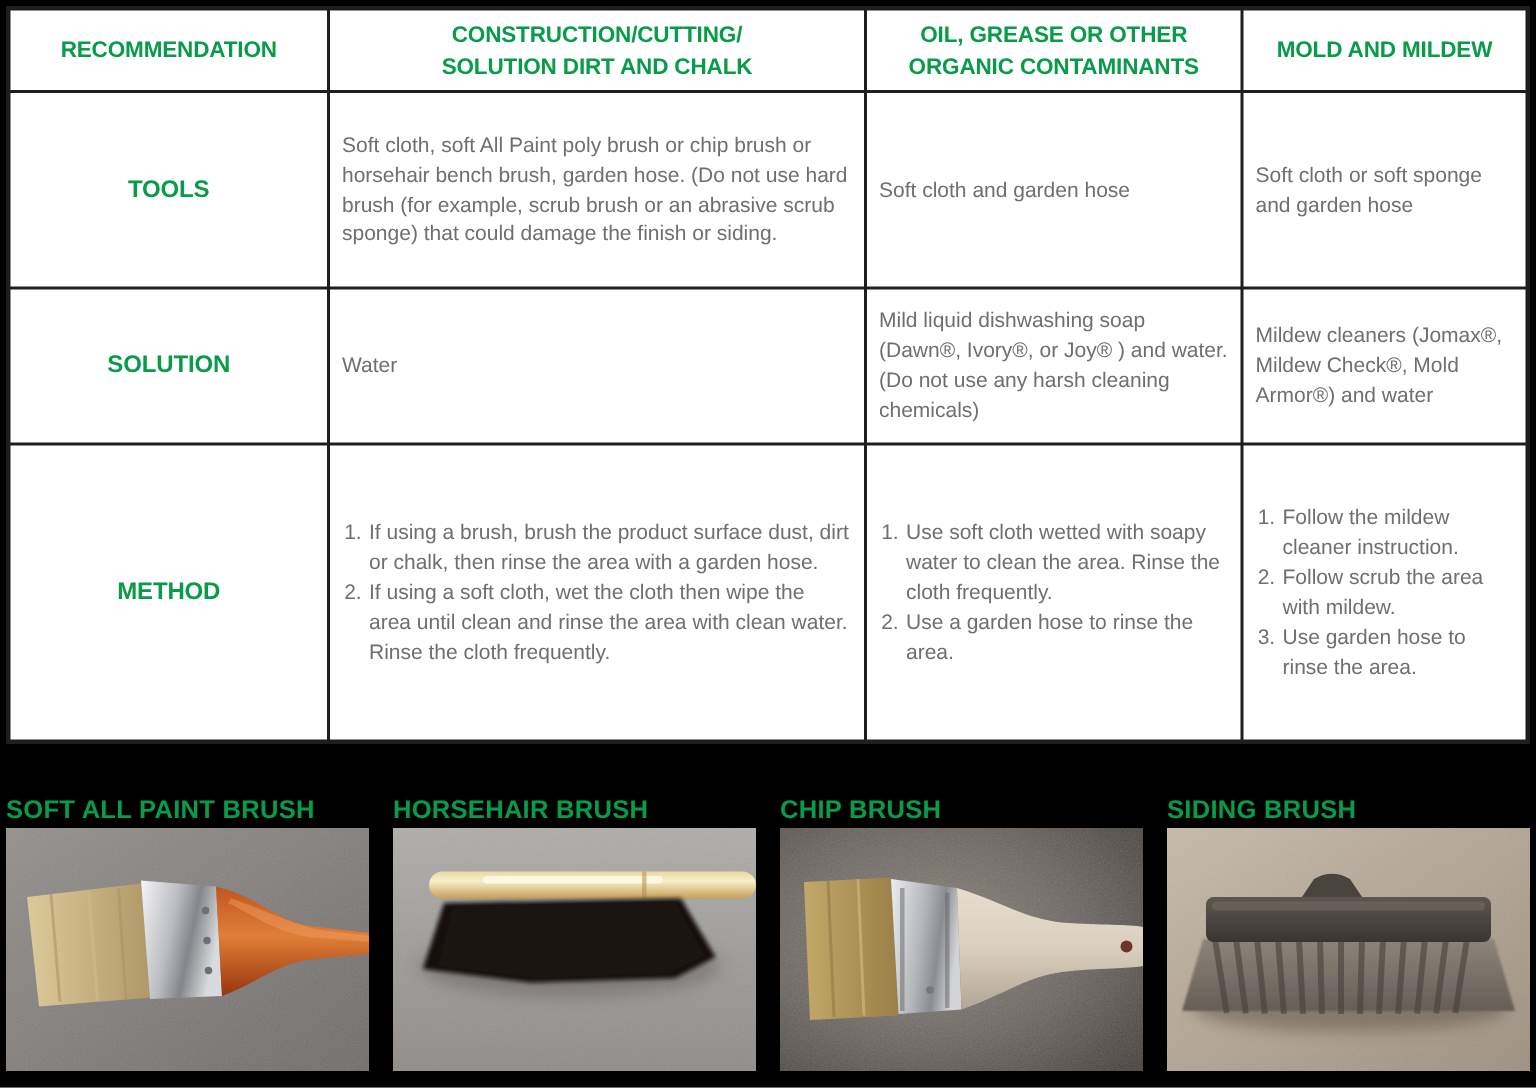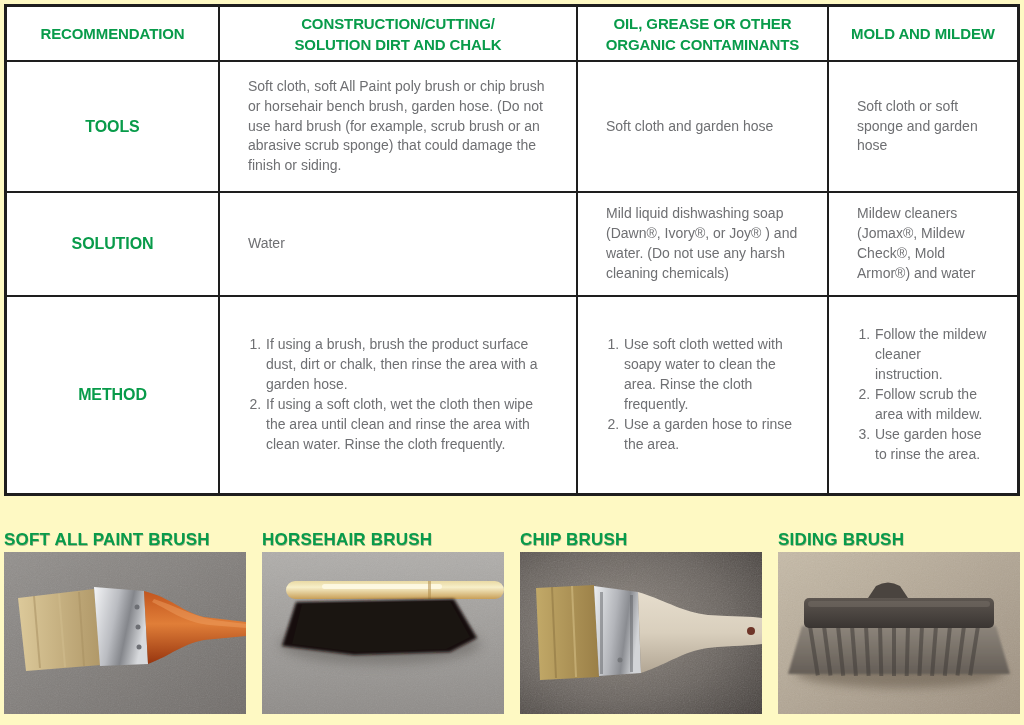--- a/index.html
+++ b/index.html
@@ -1,19 +1,19 @@
 <!DOCTYPE html>
 <html><head>
 <meta charset="utf-8">
 <style>
   html,body{margin:0;padding:0;}
   .page{
     position:relative;
     width:1024px;height:725px;
-    background:#fef9c3;
+    background:#000000;
     font-family:"Liberation Sans", sans-serif;
     overflow:hidden;
   }
   
   .table-wrap{
     position:absolute;left:4px;top:4px;
     width:1010px;
     border:3px solid #1E1E1E;
     background:#1E1E1E;
     display:grid;
@@ -26,21 +26,21 @@
     display:flex;flex-direction:column;justify-content:center;align-items:center;
     color:#089B4A;font-weight:bold;font-size:15px;line-height:1.4;
     text-align:center;letter-spacing:-0.1px;
   }
   .rlabel{
     display:flex;justify-content:center;align-items:center;
     color:#089B4A;font-weight:bold;font-size:16px;letter-spacing:-0.1px;
   }
   .bodycell{
     display:flex;align-items:center;
-    padding:6px 28px;
+    padding:6px 8px;
     color:#6E6F72;font-size:14px;line-height:1.42;
   }
   .bodycell ol{margin:0;padding-left:17px;}
   .bodycell ol li{padding-left:1px;margin:0;}
   
   .gallery{
     position:absolute;left:4px;top:527px;width:1016px;
     display:grid;grid-template-columns:repeat(4,242px);column-gap:16px;
   }
   .brush{margin:0;}

